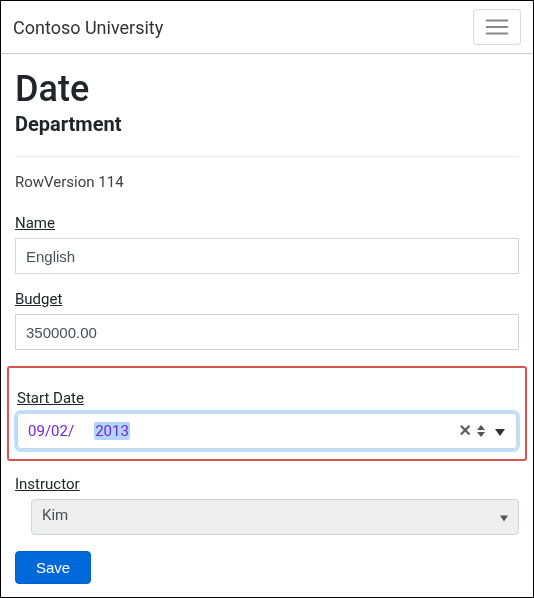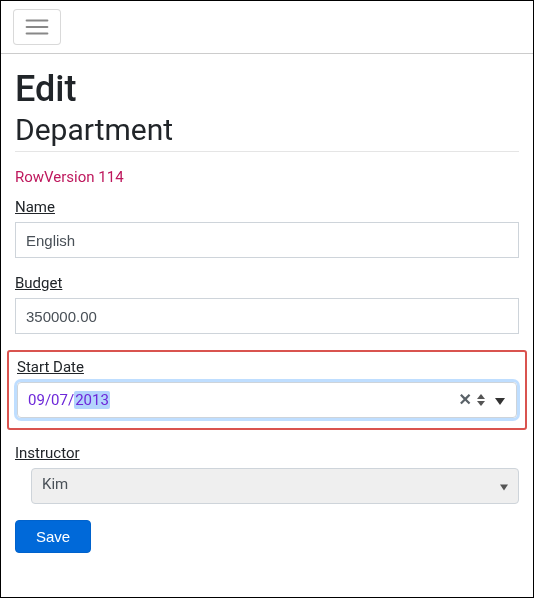--- a/index.html
+++ b/index.html
@@ -6,62 +6,63 @@
     body { font-family: -apple-system, BlinkMacSystemFont, "Segoe UI", Roboto, Arial, sans-serif; color: #212529; background: #fff; }
     .frame { width: 534px; height: 598px; border: 1px solid #000; position: relative; }
     
     .navbar { display: flex; justify-content: space-between; align-items: center; padding: 8px 12px; border-bottom: 1px solid #ccc; }
     .navbar-brand { font-size: 18px; color: #333; font-weight: 400; }
     .navbar-toggler { width: 48px; height: 36px; border: 1px solid rgba(0,0,0,0.15); border-radius: 4px; background: #fff; display: flex; align-items: center; justify-content: center; cursor: pointer; }
     .navbar-toggler svg { width: 24px; height: 18px; }
     
     .content { padding: 10px 14px; }
     h1 { font-size: 36px; font-weight: 500; margin-top: 4px; margin-bottom: 2px; }
-    h4 { font-size: 30px; font-weight: 400; margin-bottom: 4px; }
+    h4 { font-size: 20px; font-weight: 700; margin-bottom: 20px; }
     hr { border: none; border-top: 1px solid rgba(0,0,0,0.1); margin-bottom: 16px; }
     
-    .rowversion { font-size: 15px; color: #be185d; margin-bottom: 12px; }
+    .rowversion { font-size: 15px; color: #404040; margin-bottom: 23px; }
     
     .form-group { margin-bottom: 16px; }
     .form-label { font-size: 15px; color: #212529; display: block; margin-bottom: 6px; text-decoration: underline; }
     .form-control { width: 100%; height: 36px; padding: 6px 10px; border: 1px solid #ced4da; border-radius: 0; font-size: 15px; color: #495057; background: #fff; }
     
-    .highlight-box { border: 2px solid #d9534f; border-radius: 3px; padding: 6px 8px 10px 8px; margin: 0 -8px 14px -8px; }
+    .highlight-box { border: 2px solid #d9534f; border-radius: 3px; padding: 21px 8px 10px 8px; margin: 0 -8px 14px -8px; }
     
     .date-input-wrap { position: relative; border: 1px solid #ced4da; border-radius: 4px; box-shadow: 0 0 0 3px rgba(0,123,255,0.25); height: 36px; display: flex; align-items: center; padding: 0 10px; }
     .date-text { font-size: 15px; color: #6d28d9; display: flex; align-items: center; }
-    .date-year-selected { background: #b3d4fc; border-radius: 2px; padding: 0 1px; }
+    .date-year-selected { background: #b3d4fc; border-radius: 2px; padding: 0 1px; margin-left: 20px; }
     .date-controls { margin-left: auto; display: flex; align-items: center; gap: 4px; }
     .clear-x { color: #5a6268; font-size: 16px; font-weight: bold; cursor: pointer; line-height: 1; }
     .spinner { display: flex; flex-direction: column; line-height: 0; cursor: pointer; }
     .spinner svg { display: block; }
     .dropdown-caret { cursor: pointer; margin-left: 4px; }
     
     .select-wrap { position: relative; width: 100%; padding-left: 16px; }
     .select-input { width: 100%; height: 36px; padding: 6px 28px 6px 10px; border: 1px solid #ced4da; border-radius: 4px; font-size: 15px; color: #495057; background: #efefef; appearance: none; -webkit-appearance: none; cursor: pointer; }
     .select-caret { position: absolute; right: 10px; top: 50%; transform: translateY(-50%); pointer-events: none; }
     
     .btn-save { background: #0069d9; border: 1px solid #0062cc; color: #fff; font-size: 15px; padding: 7px 20px; border-radius: 4px; cursor: pointer; }
   </style>
 </head>
 <body>
 
 <div class="frame">
   <div class="navbar">
+    <div class="navbar-brand">Contoso University</div>
     <div class="navbar-toggler">
       <svg viewBox="0 0 30 22">
         <line x1="2" y1="3" x2="28" y2="3" stroke="#888" stroke-width="2.5" stroke-linecap="round"></line>
         <line x1="2" y1="11" x2="28" y2="11" stroke="#888" stroke-width="2.5" stroke-linecap="round"></line>
         <line x1="2" y1="19" x2="28" y2="19" stroke="#888" stroke-width="2.5" stroke-linecap="round"></line>
       </svg>
     </div>
   </div>
 
   <div class="content">
-    <h1>Edit</h1>
+    <h1>Date</h1>
     <h4>Department</h4>
     <hr>
     
     <div class="rowversion">
       <span>RowVersion</span> <span>114</span>
     </div>
     
     <div class="form-group">
       <label class="form-label">Name</label>
       <input type="text" class="form-control" value="English" style="">
@@ -69,21 +70,21 @@
     
     <div class="form-group">
       <label class="form-label">Budget</label>
       <input type="text" class="form-control" value="350000.00" style="">
     </div>
     
     <div class="highlight-box">
       <label class="form-label">Start Date</label>
       <div class="date-input-wrap">
         <div class="date-text">
-          <span>09</span>/<span>07</span>/<span class="date-year-selected">2013</span>
+          <span>09</span>/<span>02</span>/<span class="date-year-selected">2013</span>
         </div>
         <div class="date-controls">
           <span class="clear-x">✕</span>
           <span class="spinner">
             <svg width="10" height="7" viewBox="0 0 10 7">
                 <polygon points="5,1 9,6 1,6" fill="#555"></polygon>
               </svg>
             <svg width="10" height="7" viewBox="0 0 10 7">
                 <polygon points="1,1 9,1 5,6" fill="#555"></polygon>
               </svg>

